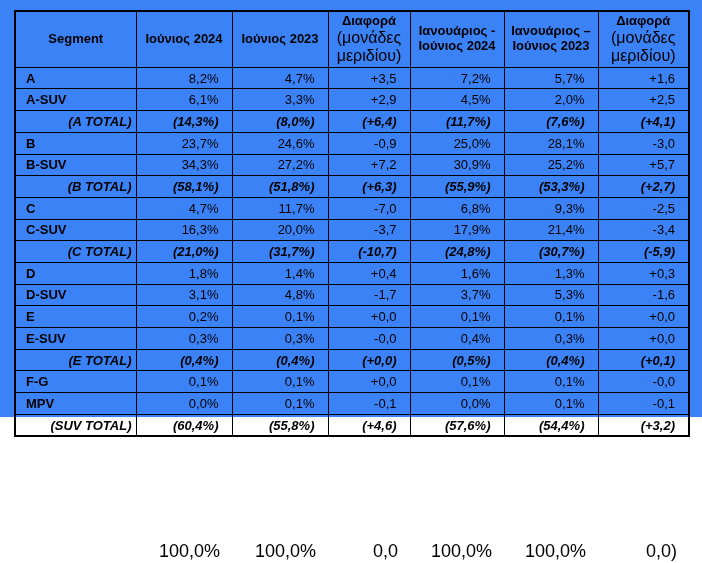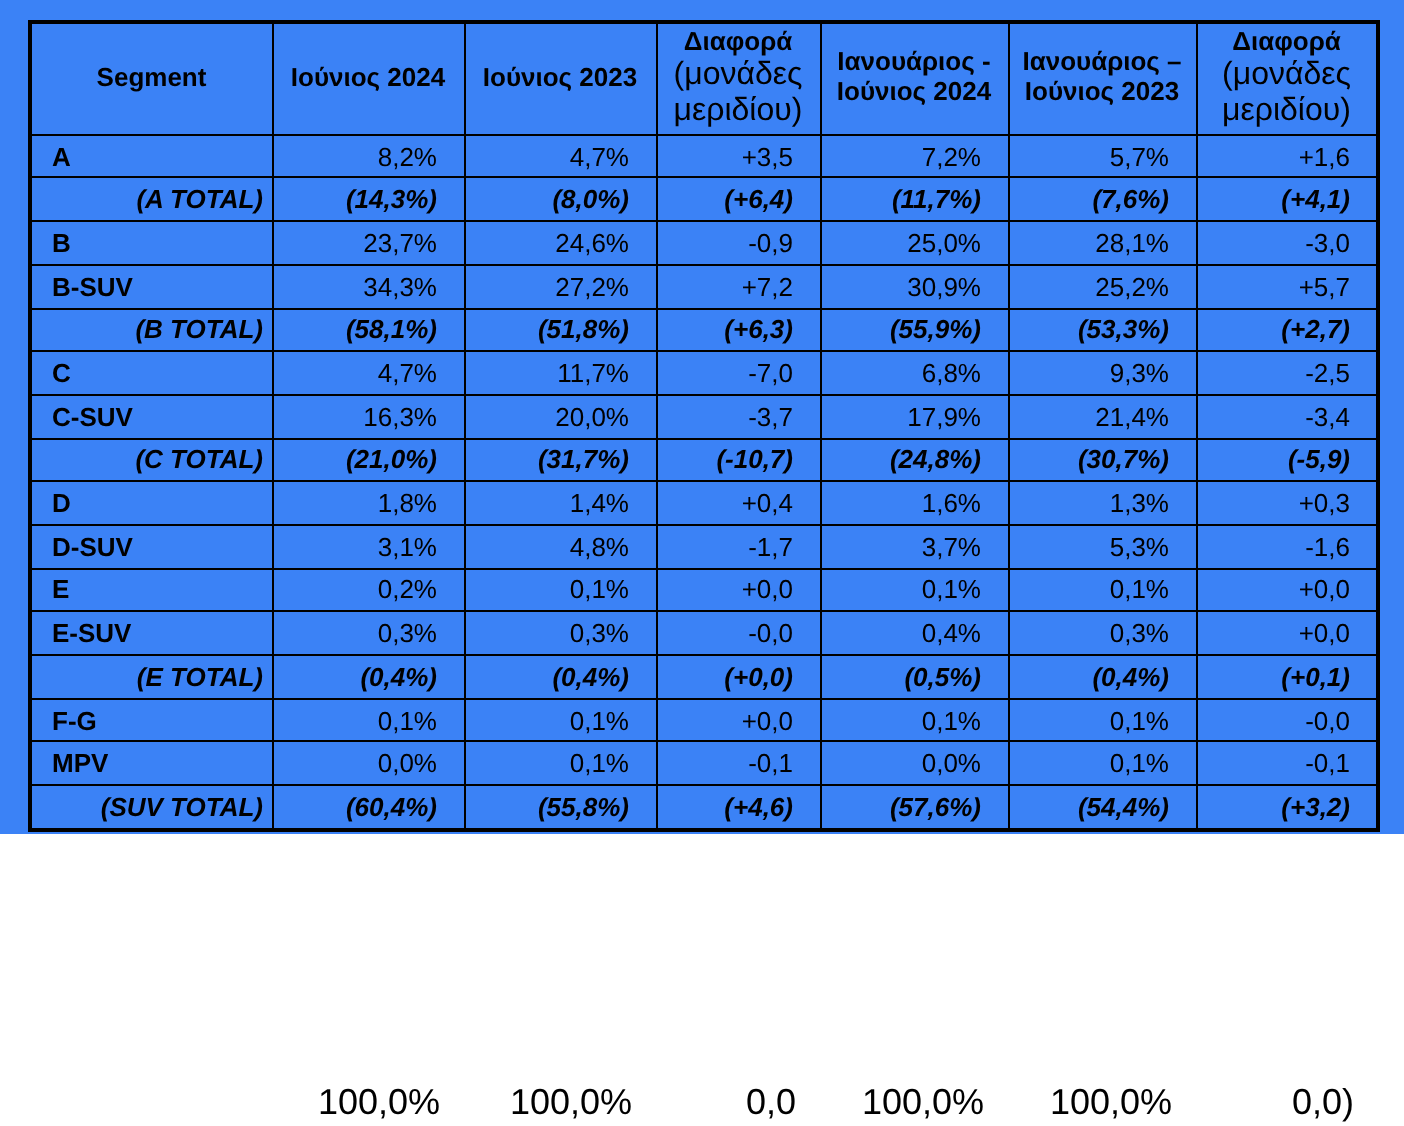--- a/index.html
+++ b/index.html
@@ -130,20 +130,29 @@
     <tbody>
         <tr>
           <td class="seg-name">A</td>
           <td class="val">8,2%</td>
           <td class="val">4,7%</td>
           <td class="val">+3,5</td>
           <td class="val">7,2%</td>
           <td class="val">5,7%</td>
           <td class="val">+1,6</td>
         </tr>
+        <tr>
+          <td class="seg-name">A-SUV</td>
+          <td class="val">6,1%</td>
+          <td class="val">3,3%</td>
+          <td class="val">+2,9</td>
+          <td class="val">4,5%</td>
+          <td class="val">2,0%</td>
+          <td class="val">+2,5</td>
+        </tr>
         <tr class="total">
           <td class="seg-name">(A TOTAL)</td>
           <td class="val">(14,3%)</td>
           <td class="val">(8,0%)</td>
           <td class="val">(+6,4)</td>
           <td class="val">(11,7%)</td>
           <td class="val">(7,6%)</td>
           <td class="val">(+4,1)</td>
         </tr>
         <tr>

